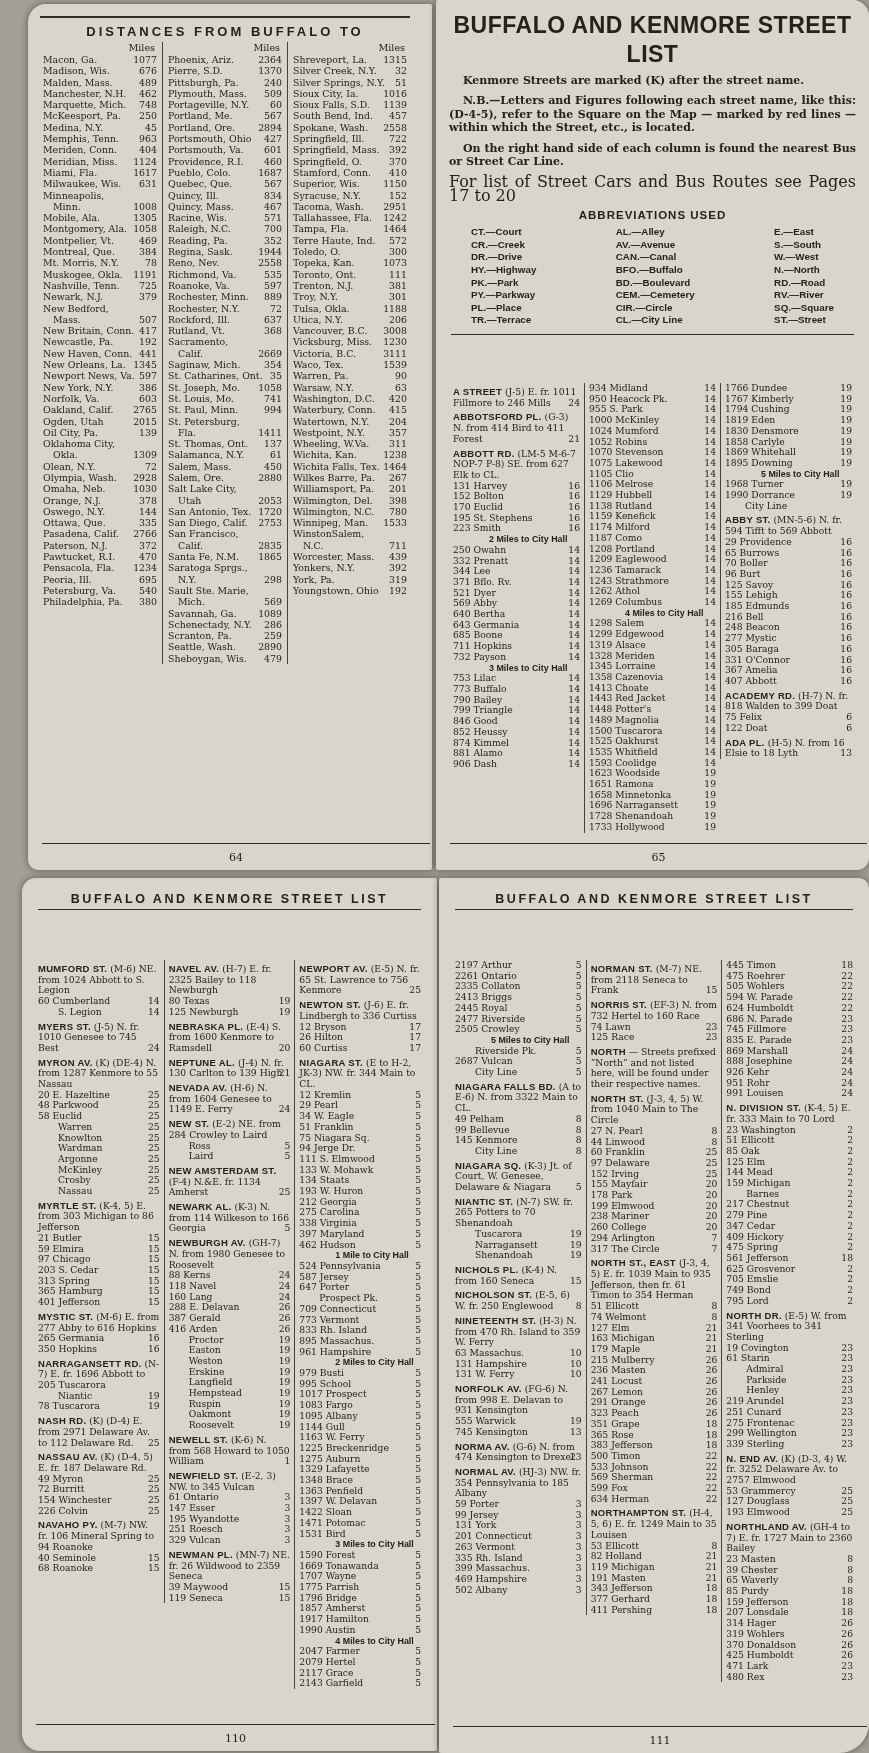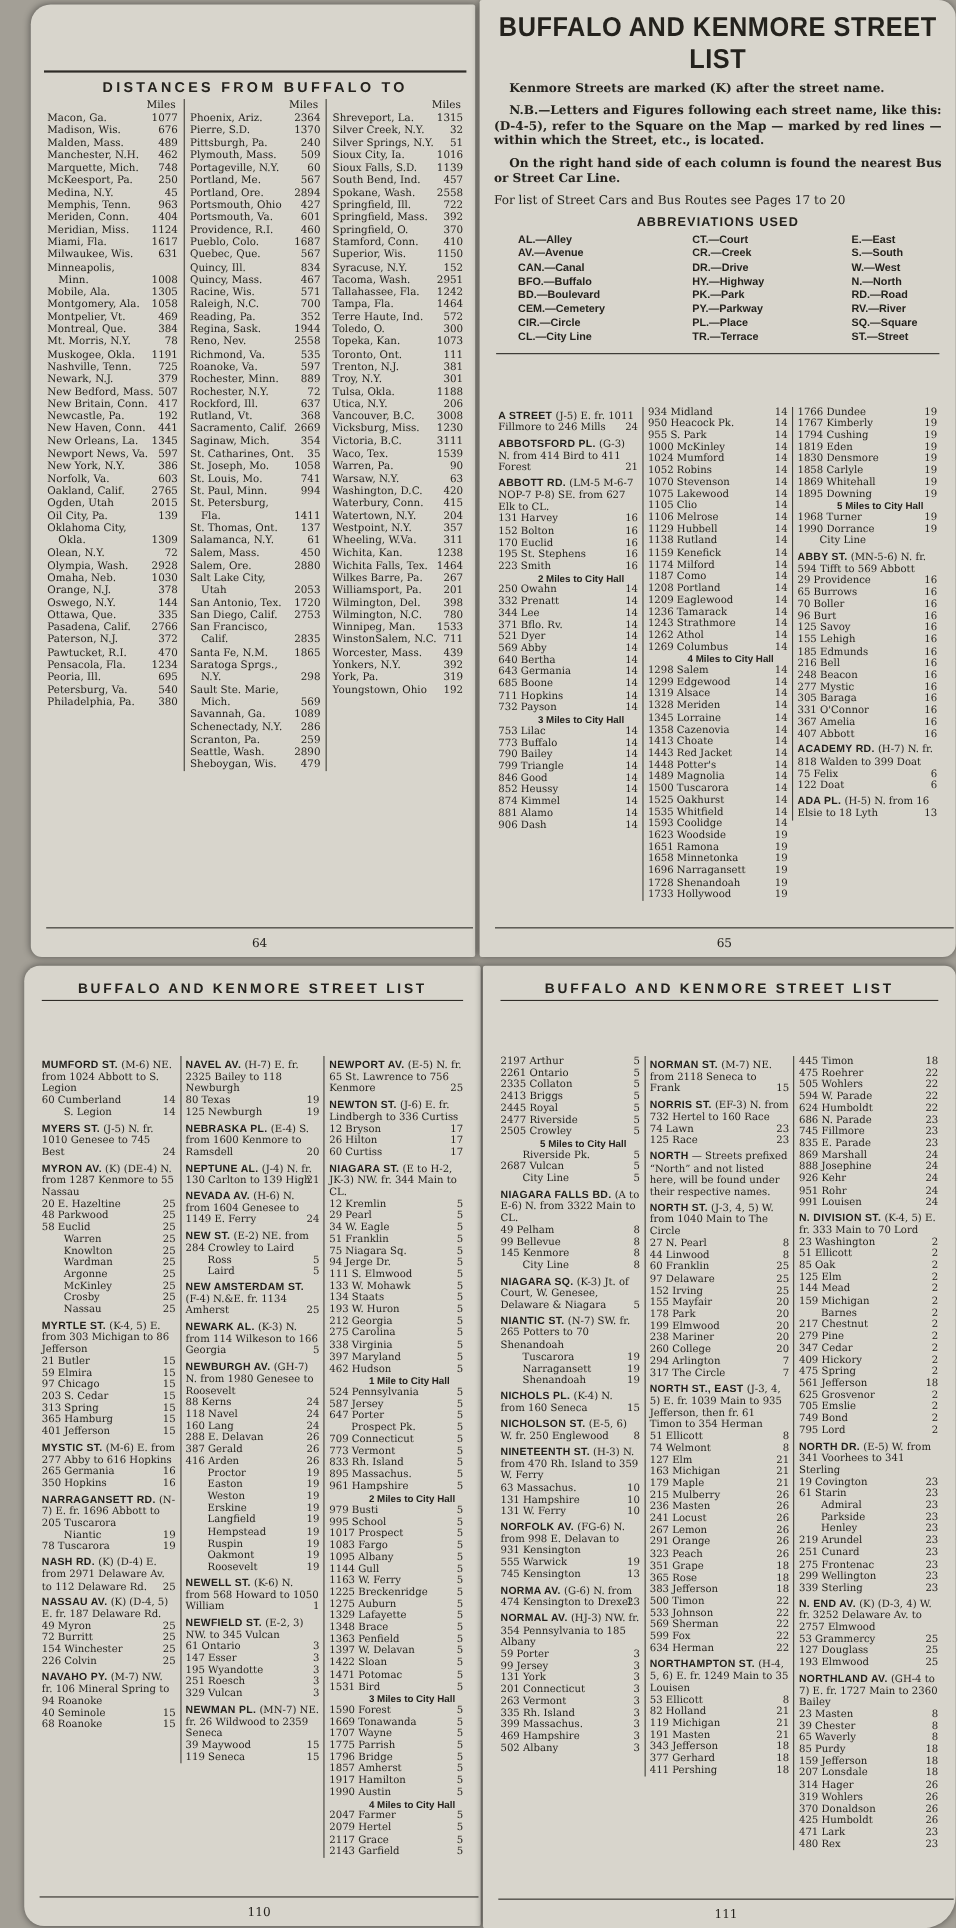--- a/index.html
+++ b/index.html
@@ -5,41 +5,41 @@
   html,body{margin:0;padding:0;background:#8f8c83;}
   .stage{position:relative;width:869px;height:1753px;background:#a39f96;overflow:hidden;
          font-family:"DejaVu Serif","Liberation Serif",serif;color:#24221d;}
   .page{position:absolute;background:#d8d5cc;box-shadow:0 0 7px rgba(0,0,0,.45);overflow:hidden;}
   #p64{left:28px;top:4px;width:404px;height:866px;border-radius:18px 2px 2px 10px;padding:0;}
   #p65{left:436px;top:0;width:433px;height:870px;border-radius:2px 16px 12px 2px;}
   #p110{left:22px;top:878px;width:415px;height:873px;border-radius:14px 2px 2px 18px;}
   #p111{left:439px;top:878px;width:430px;height:875px;border-radius:2px 10px 30px 2px;}
 
   
-  .p64-inner{padding:8px 6px 0 10px;margin-top:48px;}
+  .p64-inner{padding:8px 20px 0 10px;}
   .toprule{border-top:2px solid #2e2c27;margin:4px 2px 0 2px;}
   .p64-title{text-align:center;font-family:"Liberation Sans",sans-serif;font-weight:700;
              font-size:13px;letter-spacing:3px;margin:6px 0 3px 0;}
   .distcols{display:flex;}
   .distcol{flex:1;padding:0 5px;min-width:0;}
   .distcol + .distcol{border-left:1px solid #43413a;}
   .miles-h{text-align:right;font-size:9.6px;padding-right:2px;margin-bottom:1px;}
   .dist-row{display:flex;align-items:flex-end;font-size:9.4px;line-height:11.3px;}
   .dn{flex:1;padding-left:10px;text-indent:-10px;}
   .dm{margin-left:3px;white-space:nowrap;}
   .pfoot{position:absolute;left:14px;right:2px;bottom:6px;text-align:center;font-size:11px;}
   .pfoot .frule{border-top:1.6px solid #2e2c27;margin-bottom:7px;}
 
   
   .p65-inner{padding:10px 13px 0 13px;}
   .big-title{text-align:center;font-family:"Liberation Sans",sans-serif;font-weight:700;
              font-size:23px;letter-spacing:0.5px;margin:2px 0 8px 0;transform:scaleY(1.08);}
   .intro p{margin:0 0 7px 0;font-size:11px;line-height:13.4px;font-weight:700;
            text-align:justify;text-indent:14px;}
-  .intro p.light{font-weight:400;font-size:11px;text-indent:0;}
+  .intro p.light{font-weight:400;font-size:16px;text-indent:0;}
   .abbr-title{text-align:center;font-family:"Liberation Sans",sans-serif;font-weight:700;
               font-size:11.5px;letter-spacing:1px;margin:4px 0 5px 0;}
   .abbr-grid{display:flex;justify-content:space-between;padding:0 22px;margin-bottom:7px;}
   .abbr-line{font-family:"Liberation Sans",sans-serif;font-weight:700;font-size:9.8px;line-height:12.6px;}
   .midrule{border-top:1.4px solid #2e2c27;margin:0 2px 4px 2px;}
 
   
   .streetcols{display:flex;align-items:flex-start;}
   .scol{flex:1;padding:0 4px;min-width:0;margin-top:44px;}
   .scol + .scol{border-left:1px solid #43413a;}
@@ -660,38 +660,38 @@
       <div class="big-title">BUFFALO AND KENMORE STREET LIST</div>
       <div class="intro">
         <p>Kenmore Streets are marked (K) after the street name.</p>
         <p>N.B.—Letters and Figures following each street name, like this: (D-4-5), refer to the Square on the Map — marked by red lines — within which the Street, etc., is located.</p>
         <p>On the right hand side of each column is found the nearest Bus or Street Car Line.</p>
         <p class="light">For list of Street Cars and Bus Routes see Pages 17 to 20</p>
       </div>
       <div class="abbr-title">ABBREVIATIONS USED</div>
       <div class="abbr-grid">
         <div>
+            <div class="abbr-line">CT.—Court</div>
+            <div class="abbr-line">CR.—Creek</div>
+            <div class="abbr-line">DR.—Drive</div>
+            <div class="abbr-line">HY.—Highway</div>
+            <div class="abbr-line">PK.—Park</div>
+            <div class="abbr-line">PY.—Parkway</div>
+            <div class="abbr-line">PL.—Place</div>
+            <div class="abbr-line">TR.—Terrace</div>
+          </div>
+        <div>
             <div class="abbr-line">AL.—Alley</div>
             <div class="abbr-line">AV.—Avenue</div>
             <div class="abbr-line">CAN.—Canal</div>
             <div class="abbr-line">BFO.—Buffalo</div>
             <div class="abbr-line">BD.—Boulevard</div>
             <div class="abbr-line">CEM.—Cemetery</div>
             <div class="abbr-line">CIR.—Circle</div>
             <div class="abbr-line">CL.—City Line</div>
-          </div>
-        <div>
-            <div class="abbr-line">CT.—Court</div>
-            <div class="abbr-line">CR.—Creek</div>
-            <div class="abbr-line">DR.—Drive</div>
-            <div class="abbr-line">HY.—Highway</div>
-            <div class="abbr-line">PK.—Park</div>
-            <div class="abbr-line">PY.—Parkway</div>
-            <div class="abbr-line">PL.—Place</div>
-            <div class="abbr-line">TR.—Terrace</div>
           </div>
         <div>
             <div class="abbr-line">E.—East</div>
             <div class="abbr-line">S.—South</div>
             <div class="abbr-line">W.—West</div>
             <div class="abbr-line">N.—North</div>
             <div class="abbr-line">RD.—Road</div>
             <div class="abbr-line">RV.—River</div>
             <div class="abbr-line">SQ.—Square</div>
             <div class="abbr-line">ST.—Street</div>

